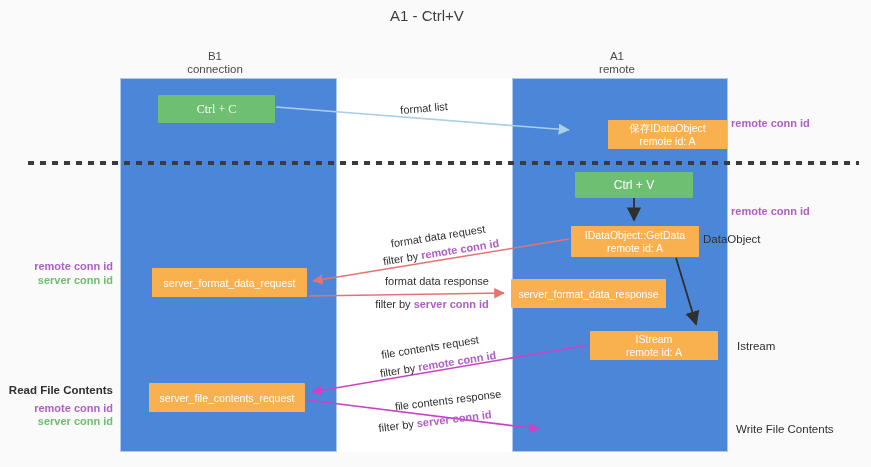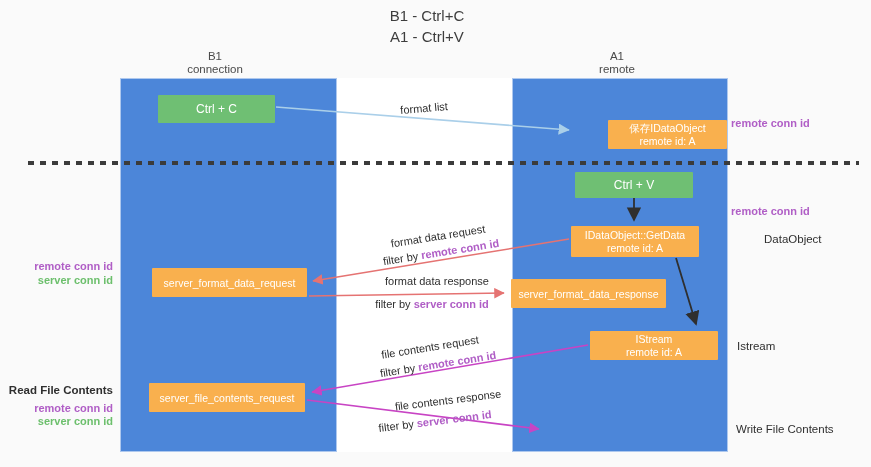--- a/index.html
+++ b/index.html
@@ -39,21 +39,20 @@
   .side-bold{font-size:11px;font-weight:bold;white-space:nowrap;z-index:4;}
   .rightalign{text-align:right;}
   svg.overlay{position:absolute;left:0;top:0;z-index:2;pointer-events:none;}
 </style>
 </head>
 <body>
 
 <div id="stage">
 
   <div class="abs title">
-    <div>B1 - Ctrl+C</div>
     <div>A1 - Ctrl+V</div>
   </div>
 
   <div class="abs lane-header" style="left:155px;top:50px;">
     <div>B1</div>
     <div>connection</div>
   </div>
   <div class="abs lane-header" style="left:557px;top:50px;">
     <div>A1</div>
     <div>remote</div>
@@ -83,21 +82,21 @@
     </defs>
     <line x1="276" y1="107" x2="569" y2="130" stroke="#aacfe9" stroke-width="1.6" marker-end="url(#mBlue)"></line>
     <line x1="634" y1="198" x2="634" y2="220" stroke="#2f2f2f" stroke-width="1.8" marker-end="url(#mBlack)"></line>
     <line x1="676" y1="258" x2="696" y2="324" stroke="#2f2f2f" stroke-width="1.8" marker-end="url(#mBlack)"></line>
     <line x1="569" y1="239" x2="313" y2="281" stroke="#e57372" stroke-width="1.5" marker-end="url(#mRed)"></line>
     <line x1="309" y1="296" x2="504" y2="293" stroke="#e57372" stroke-width="1.5" marker-end="url(#mRed)"></line>
     <line x1="588" y1="345" x2="312" y2="392" stroke="#c844c4" stroke-width="1.5" marker-end="url(#mMag)"></line>
     <line x1="307" y1="400" x2="539" y2="429" stroke="#c844c4" stroke-width="1.5" marker-end="url(#mMag)"></line>
   </svg>
 
-  <div class="abs box green" style="left:158px;top:95px;width:117px;height:28px;">
+  <div class="abs box green" style="left:158px;top:95px;width:117px;height:28px;font-family:Liberation Serif, serif;">
     <span>Ctrl + C</span>
   </div>
 
   <div class="abs box orange" style="left:576px;top:120px;width:119px;height:29px;margin-left:32px;">
     <span class="l1">保存IDataObject</span>
     <span class="l2">remote id: A</span>
   </div>
 
   <div class="abs box green" style="left:575px;top:172px;width:118px;height:26px;">
     <span>Ctrl + V</span>
@@ -143,21 +142,21 @@
     <span class="pre">filter by</span><span class="purple">remote conn id</span>
   </div>
 
   <div class="abs lbl r7" style="left:448px;top:400px;">file contents response</div>
   <div class="abs lbl r7" style="left:435px;top:421px;">
     <span class="pre">filter by</span><span class="purple">server conn id</span>
   </div>
 
   <div class="abs side-bold purple" style="left:731px;top:117px;">remote conn id</div>
   <div class="abs side-bold purple" style="left:731px;top:205px;">remote conn id</div>
-  <div class="abs side" style="left:764px;top:233px;">DataObject</div>
+  <div class="abs side" style="left:703px;top:233px;">DataObject</div>
   <div class="abs side" style="left:737px;top:340px;">Istream</div>
   <div class="abs side" style="left:736px;top:423px;">Write File Contents</div>
 
   <div class="abs side-bold purple rightalign" style="left:13px;top:260px;width:100px;">remote conn id</div>
   <div class="abs side-bold greentxt rightalign" style="left:13px;top:274px;width:100px;">server conn id</div>
 
   <div class="abs side rightalign" style="left:3px;top:384px;width:110px;font-weight:bold;">Read File Contents</div>
   <div class="abs side-bold purple rightalign" style="left:13px;top:402px;width:100px;">remote conn id</div>
   <div class="abs side-bold greentxt rightalign" style="left:13px;top:415px;width:100px;">server conn id</div>
 

